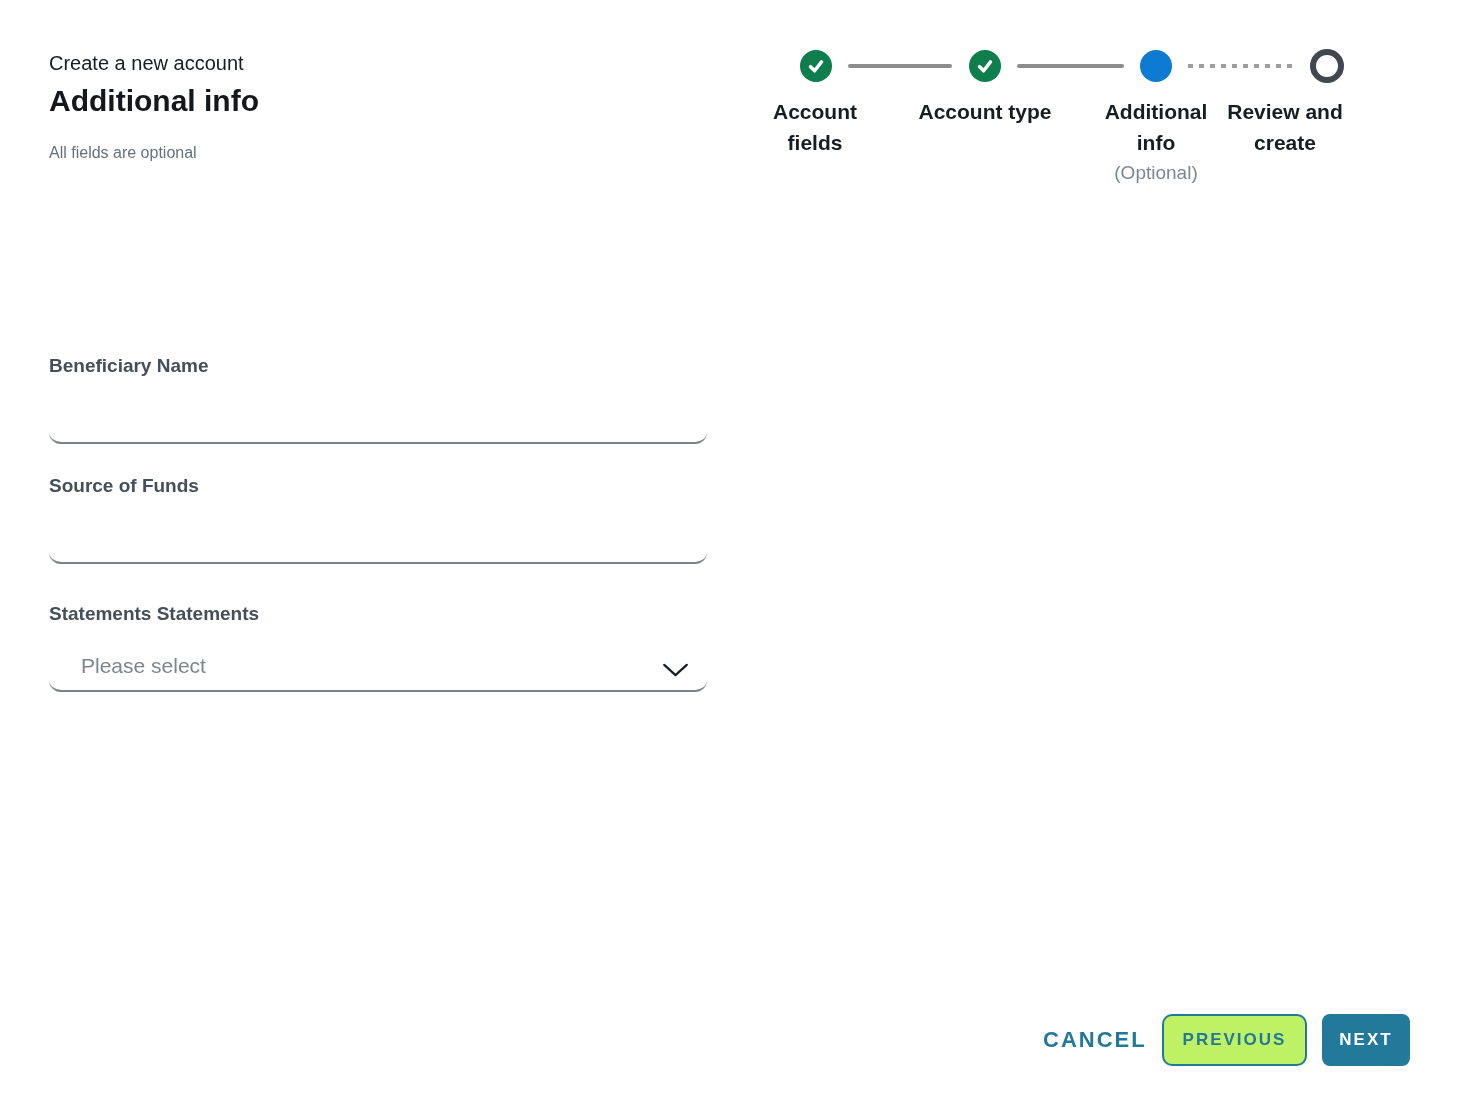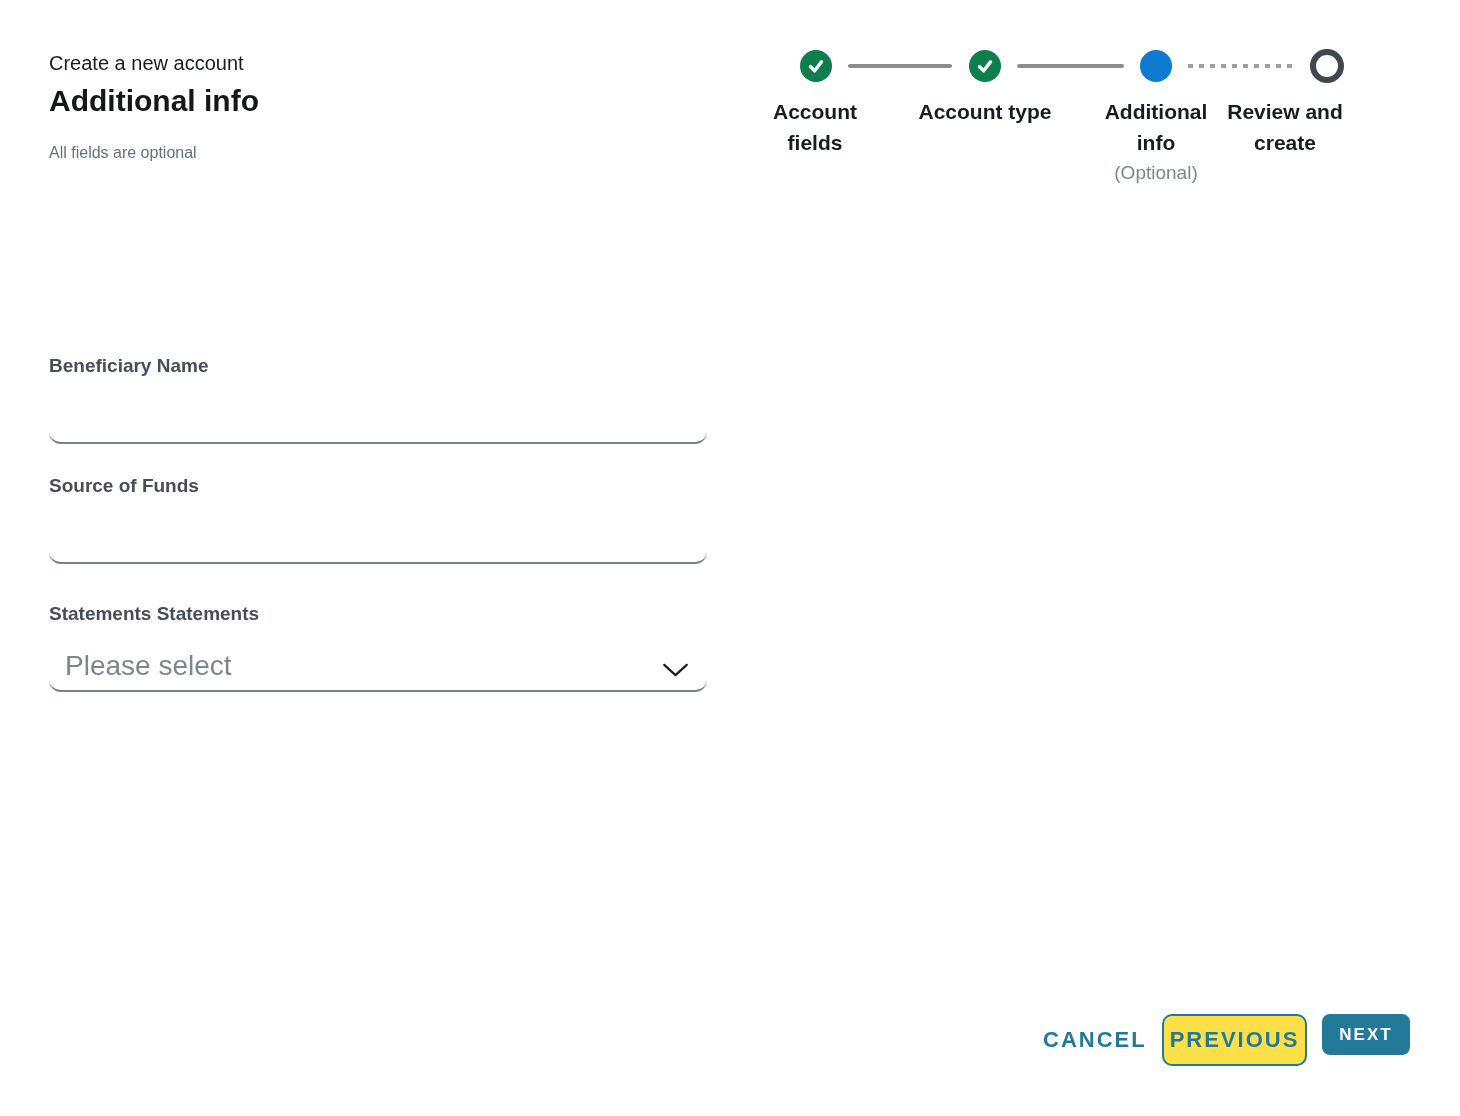--- a/index.html
+++ b/index.html
@@ -87,43 +87,43 @@
     font-size: 18px; font-weight: 700; color: #181d23; margin-right: 16px; line-height: 28px;
   }
   .text-input {
     flex: 1; border: none; outline: none; background: transparent;
     font-family: "Liberation Sans", "DejaVu Sans", sans-serif;
     font-size: 21px; color: #181d23; line-height: 28px; padding: 0;
   }
   .text-input::placeholder { color: #8d959d; opacity: 1; }
   .select-row { cursor: pointer; }
   .select-placeholder {
-    font-size: 28px; color: #7d868f; line-height: 28px;
+    font-size: 21px; color: #7d868f; line-height: 28px; margin-left: 16px;
   }
   .chevron {
     position: absolute; right: 18px; bottom: 12px; width: 27px; height: 15px;
   }
 
   
   .btn-cancel {
     position: absolute; left: 1043px; top: 1028px;
     background: none; border: none; cursor: pointer;
     font-family: "Liberation Sans", "DejaVu Sans", sans-serif;
     font-size: 22px; font-weight: 700; letter-spacing: 2px; color: #23799a;
     line-height: 24px;
   }
   .btn-previous {
     position: absolute; left: 1162px; top: 1014px; width: 145px; height: 52px;
-    background: #fde047; border: 2px solid #23799a; border-radius: 10px; cursor: pointer;
+    background: #bef264; border: 2px solid #23799a; border-radius: 10px; cursor: pointer;
     font-family: "Liberation Sans", "DejaVu Sans", sans-serif;
-    font-size: 22px; font-weight: 700; letter-spacing: 2px; color: #23799a;
+    font-size: 17px; font-weight: 700; letter-spacing: 2px; color: #23799a;
     display: flex; align-items: center; justify-content: center;
   }
   .btn-next {
-    position: absolute; left: 1322px; top: 1014px; width: 88px; height: 41px;
+    position: absolute; left: 1322px; top: 1014px; width: 88px; height: 52px;
     background: #23799a; border: none; border-radius: 8px; cursor: pointer;
     font-family: "Liberation Sans", "DejaVu Sans", sans-serif;
     font-size: 17px; font-weight: 700; letter-spacing: 2px; color: #ffffff;
     display: flex; align-items: center; justify-content: center;
   }
 </style>
 </head>
 <body>
 
 <div class="page">

